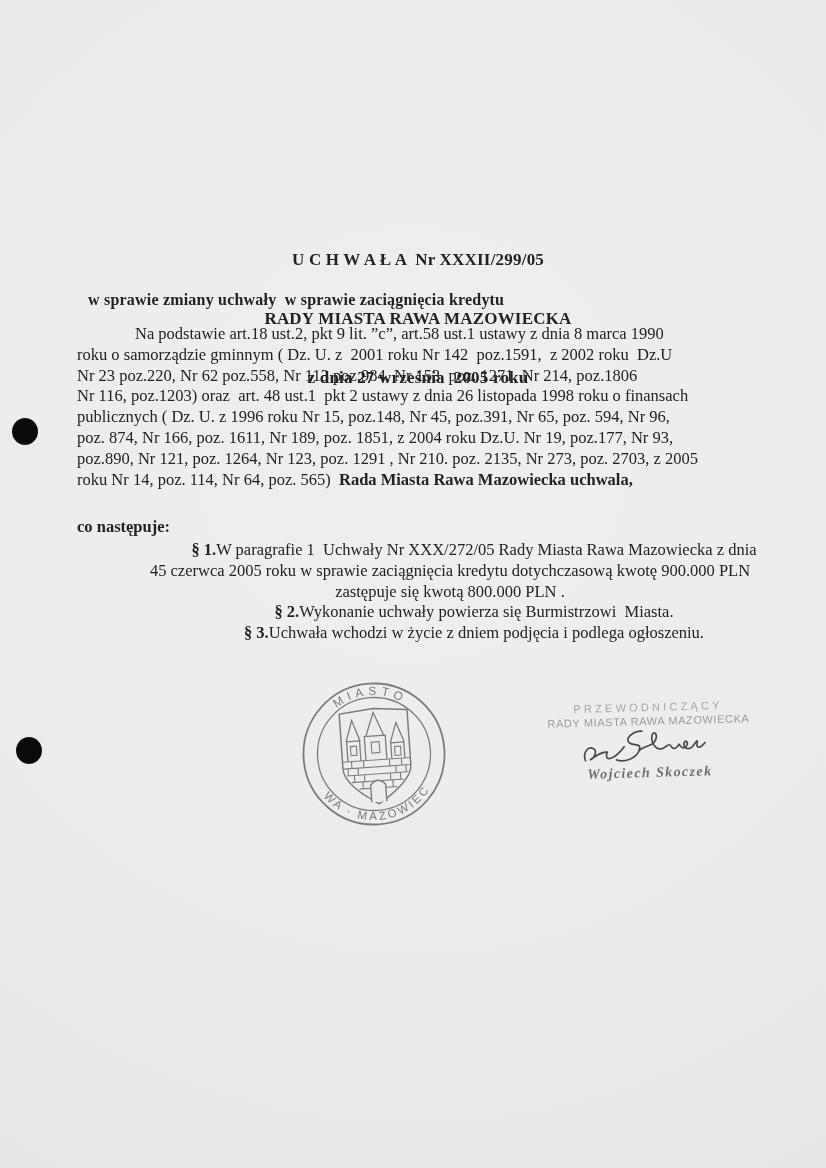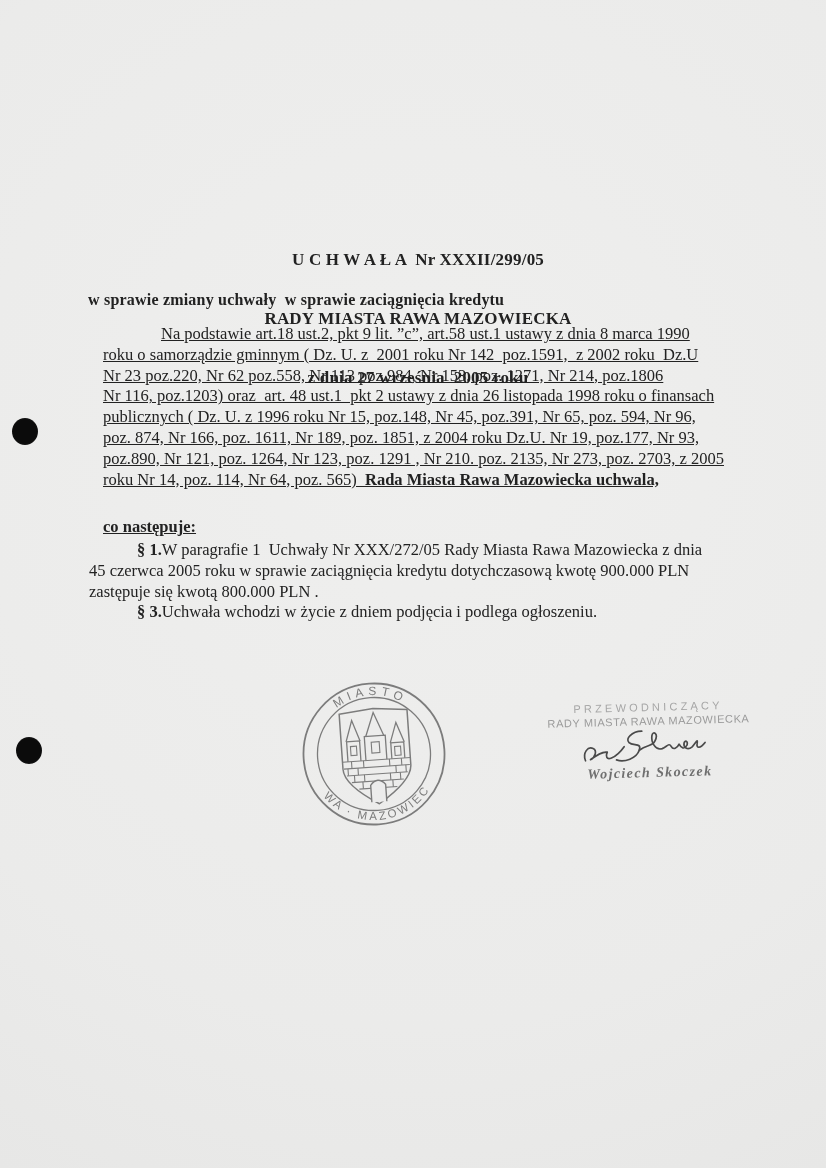--- a/index.html
+++ b/index.html
@@ -32,22 +32,22 @@
     padding-left: 23px;
   }
   .subject {
     position: absolute;
     left: 88px; top: 291px;
     font-weight: 700;
     font-size: 16px;
     white-space: pre-wrap;
     letter-spacing: 0.2px;
   }
-  .body1 { position: absolute; left: 103px; top: 324px; width: 690px; text-decoration: underline; }
-  .body2 { position: absolute; left: 89px; top: 540px; width: 690px; }
+  .body1 { position: absolute; left: 77px; top: 324px; width: 690px; }
+  .body2 { position: absolute; left: 105px; top: 540px; width: 690px; text-align: center; }
   .line {
     font-size: 16.5px;
     line-height: 20.8px;
     height: 20.8px;
     white-space: pre-wrap;
   }
   .indent1 { padding-left: 58px; }
   .indent2 { padding-left: 48px; }
   .b { font-weight: 700; margin-top: 27px; }
 
@@ -119,20 +119,21 @@
     <div class="line">poz. 874, Nr 166, poz. 1611, Nr 189, poz. 1851, z 2004 roku Dz.U. Nr 19, poz.177, Nr 93,</div>
     <div class="line">poz.890, Nr 121, poz. 1264, Nr 123, poz. 1291 , Nr 210. poz. 2135, Nr 273, poz. 2703, z 2005</div>
     <div class="line"><span>roku Nr 14, poz. 114, Nr 64, poz. 565)  </span><span class="b">Rada Miasta Rawa Mazowiecka uchwala,</span></div>
     <div class="line b">co następuje:</div>
   </div>
 
   <div class="body2">
     <div class="line indent2"><span class="b">§ 1.</span><span>W paragrafie 1  Uchwały Nr XXX/272/05 Rady Miasta Rawa Mazowiecka z dnia</span></div>
     <div class="line">45 czerwca 2005 roku w sprawie zaciągnięcia kredytu dotychczasową kwotę 900.000 PLN</div>
     <div class="line">zastępuje się kwotą 800.000 PLN .</div>
+    <div class="line indent2"><span class="b">§ 2.</span><span>Wykonanie uchwały powierza się Burmistrzowi  Miasta.</span></div>
     <div class="line indent2"><span class="b">§ 3.</span><span>Uchwała wchodzi w życie z dniem podjęcia i podlega ogłoszeniu.</span></div>
   </div>
 
   <svg class="seal" viewBox="0 0 146 146">
     <g transform="rotate(-4 73 73)" stroke="#646464" fill="none" stroke-width="1.8">
       <circle cx="73" cy="73" r="70.5"></circle>
       <circle cx="73" cy="73" r="56.5" stroke-width="1.3"></circle>
       <defs>
         <path id="arcTop" d="M 19.5 48.1 A 59 59 0 0 1 126.5 48.1"></path>
         <path id="arcBottom" d="M 18.9 110.9 A 66 66 0 0 0 127.1 110.9"></path>

